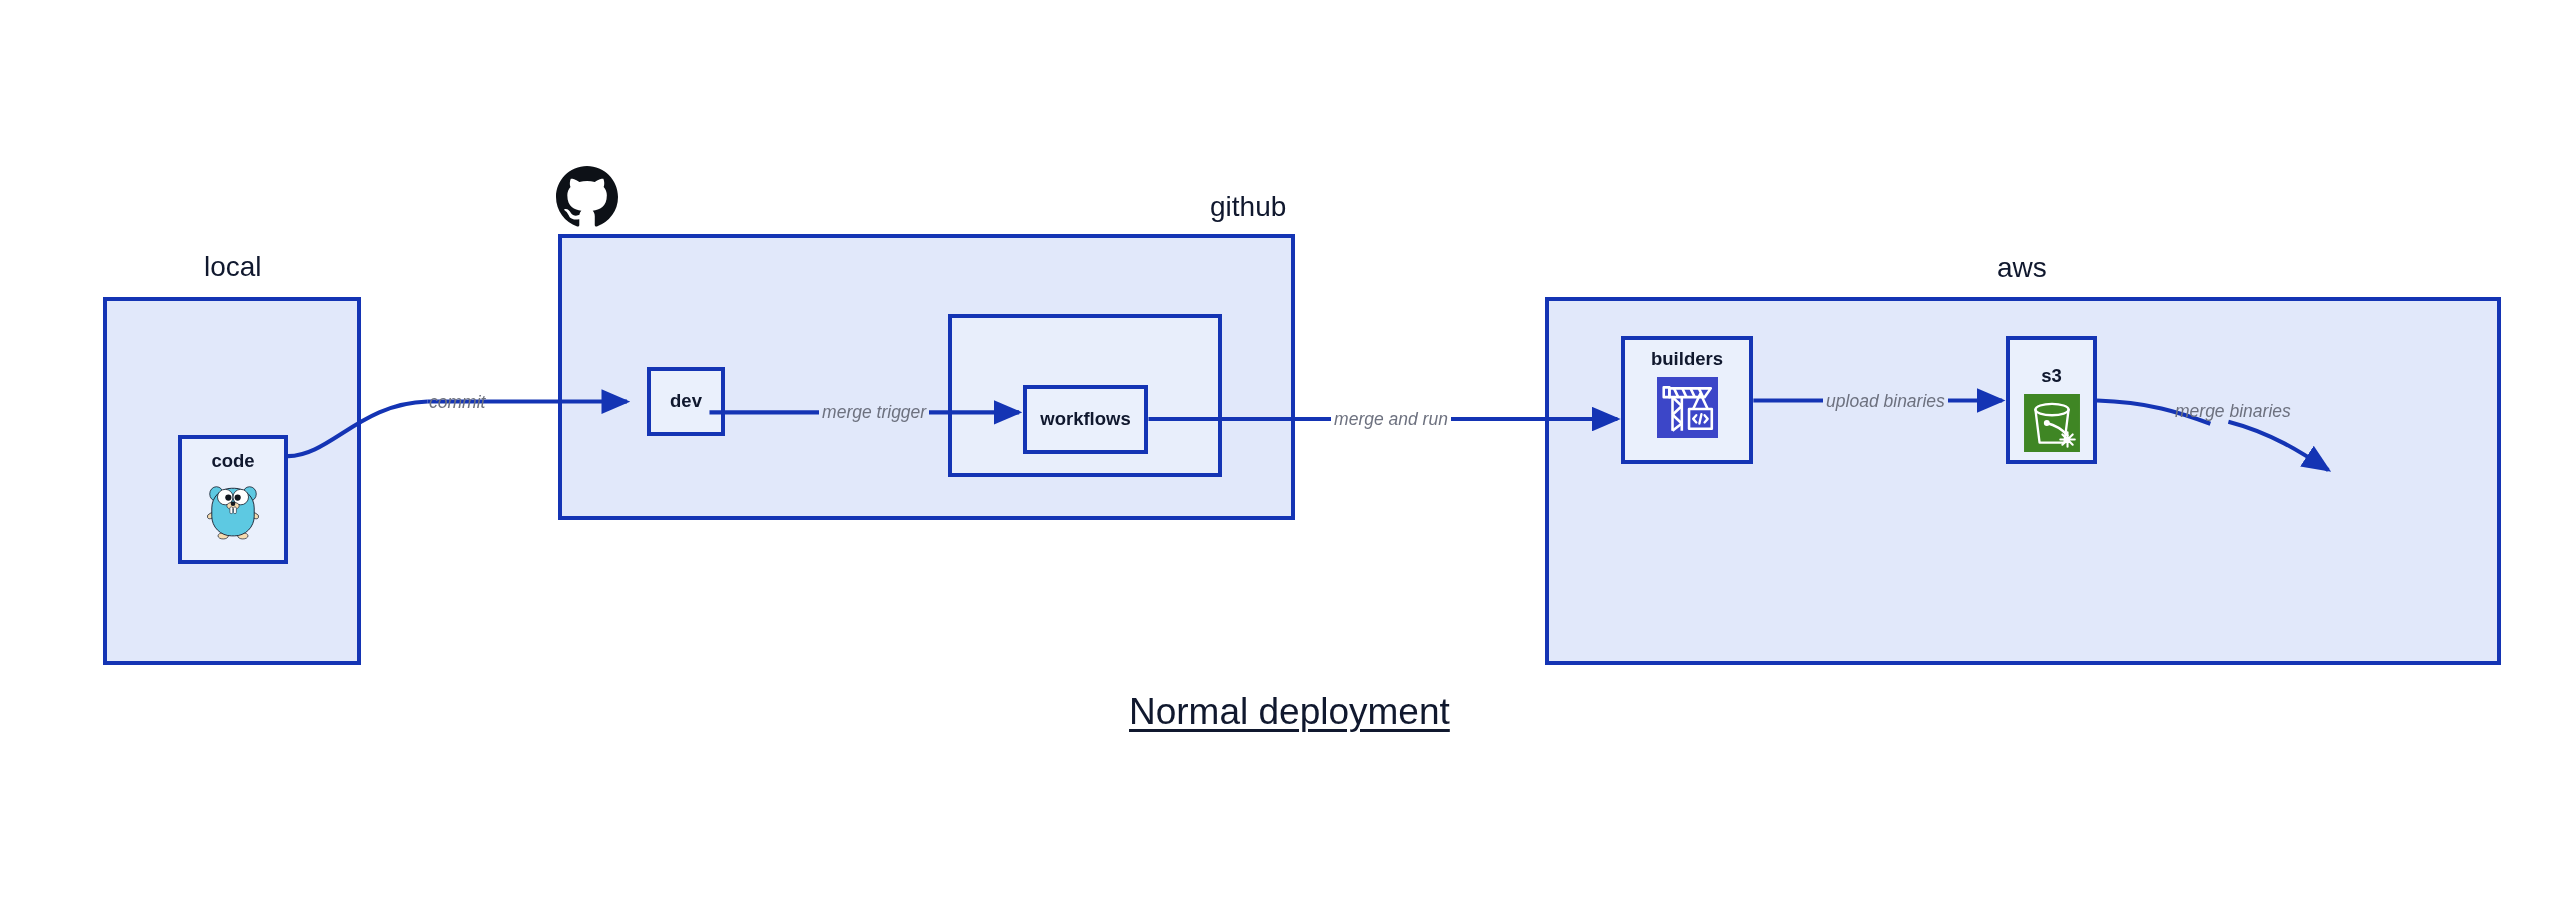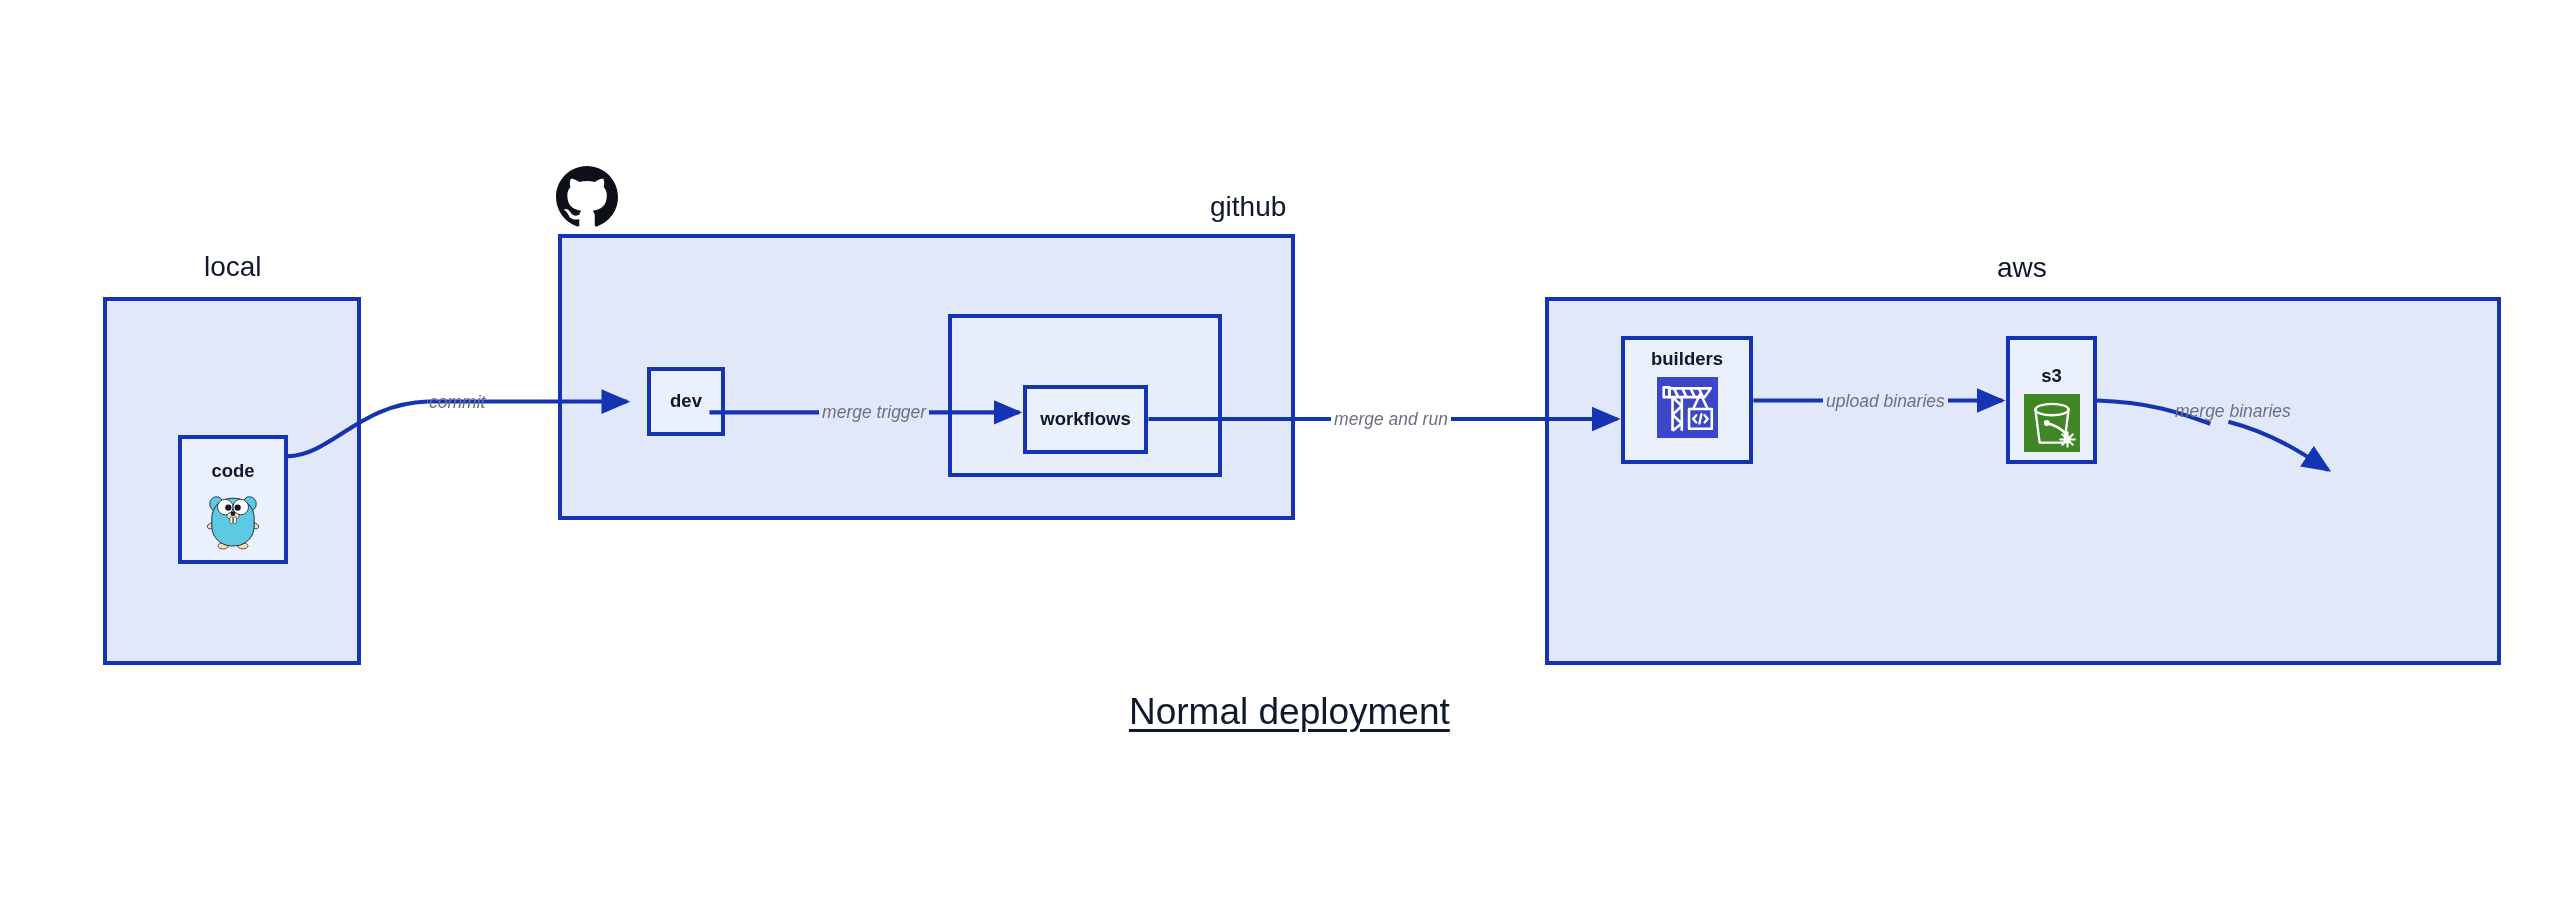--- a/index.html
+++ b/index.html
@@ -107,21 +107,21 @@
 
   <div class="group-label" style="left:1210px; top:193px;">github</div>
 
   <div class="group-label" style="left:1044px; top:273px;">master</div>
 
   <div class="group-label" style="left:1997px; top:254px;text-align:right;">aws</div>
 
   <div class="group-box" style="left:103px; top:297px; width:258px; height:368px;"></div>
 
   <div class="node-box" style="left:178px; top:435px; width:110px; height:129px;">
-    <span class="node-label" style="margin-top:23px;">code</span>
+    <span class="node-label" style="margin-top:13px;">code</span>
     <span class="icon-tile" style="margin-top:9.3px;">
       <svg width="54" height="60" viewBox="0 0 104 116">
 
         <ellipse cx="20" cy="27" rx="13" ry="14" fill="#5dc9e2" stroke="#1c2433" stroke-width="1.6"></ellipse>
         <ellipse cx="84" cy="27" rx="13" ry="14" fill="#5dc9e2" stroke="#1c2433" stroke-width="1.6"></ellipse>
 
         <ellipse cx="10" cy="69" rx="8" ry="5" fill="#f6dcb0" stroke="#1c2433" stroke-width="1.4" transform="rotate(-25 10 69)"></ellipse>
         <ellipse cx="94" cy="69" rx="8" ry="5" fill="#f6dcb0" stroke="#1c2433" stroke-width="1.4" transform="rotate(25 94 69)"></ellipse>
 
         <ellipse cx="33" cy="108" rx="10" ry="6" fill="#f6dcb0" stroke="#1c2433" stroke-width="1.4"></ellipse>

